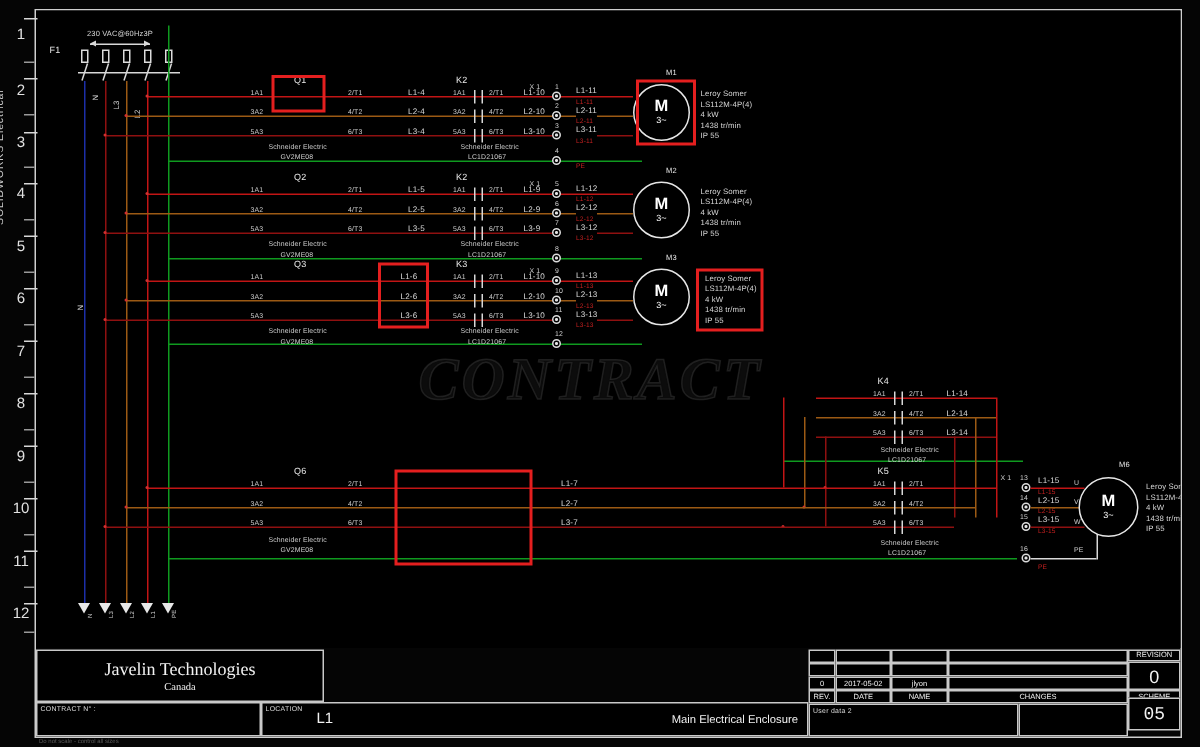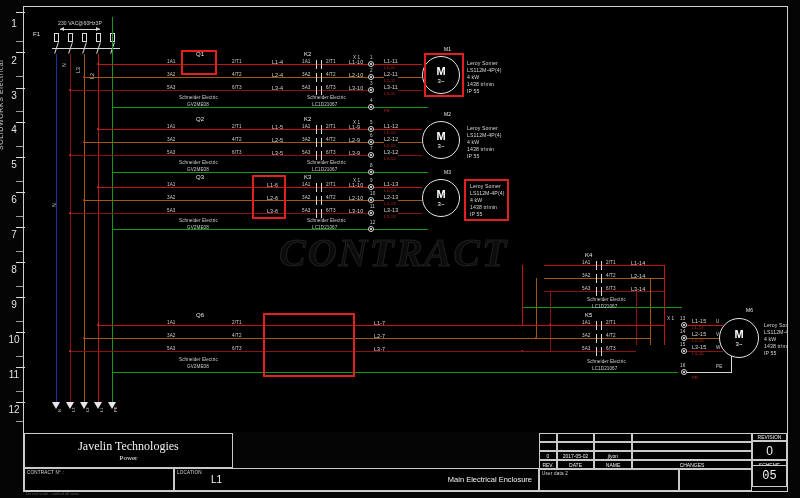--- a/index.html
+++ b/index.html
@@ -570,23 +570,23 @@
   <div class="tick" style="top:321px;"></div>
   <div class="tick major" style="top:332px;"></div>
   <div class="tick" style="top:356px;"></div>
   <div class="tick major" style="top:367px;"></div>
   <div class="tick" style="top:391px;"></div>
   <div class="tick major" style="top:402px;"></div>
   <div class="tick" style="top:421px;"></div>
 
   <div class="tb">
 
-    <div class="cell t-company" style="left:0; top:0; width:209px; height:35px; flex-direction:column;">
+    <div class="cell t-company" style="left:0; top:0; width:192px; height:35px; flex-direction:column;">
       <span>Javelin Technologies</span>
-      <span class="t-country">Power</span>
+      <span class="t-country">Canada</span>
     </div>
 
 
     <div class="cell" style="left:515px; top:0;   width:18px;  height:9px;"></div>
     <div class="cell" style="left:533px; top:0;   width:37px;  height:9px;"></div>
     <div class="cell" style="left:570px; top:0;   width:38px;  height:9px;"></div>
     <div class="cell" style="left:608px; top:0;   width:120px; height:9px;"></div>
     <div class="cell" style="left:515px; top:9px; width:18px;  height:9px;"></div>
     <div class="cell" style="left:533px; top:9px; width:37px;  height:9px;"></div>
     <div class="cell" style="left:570px; top:9px; width:38px;  height:9px;"></div>

